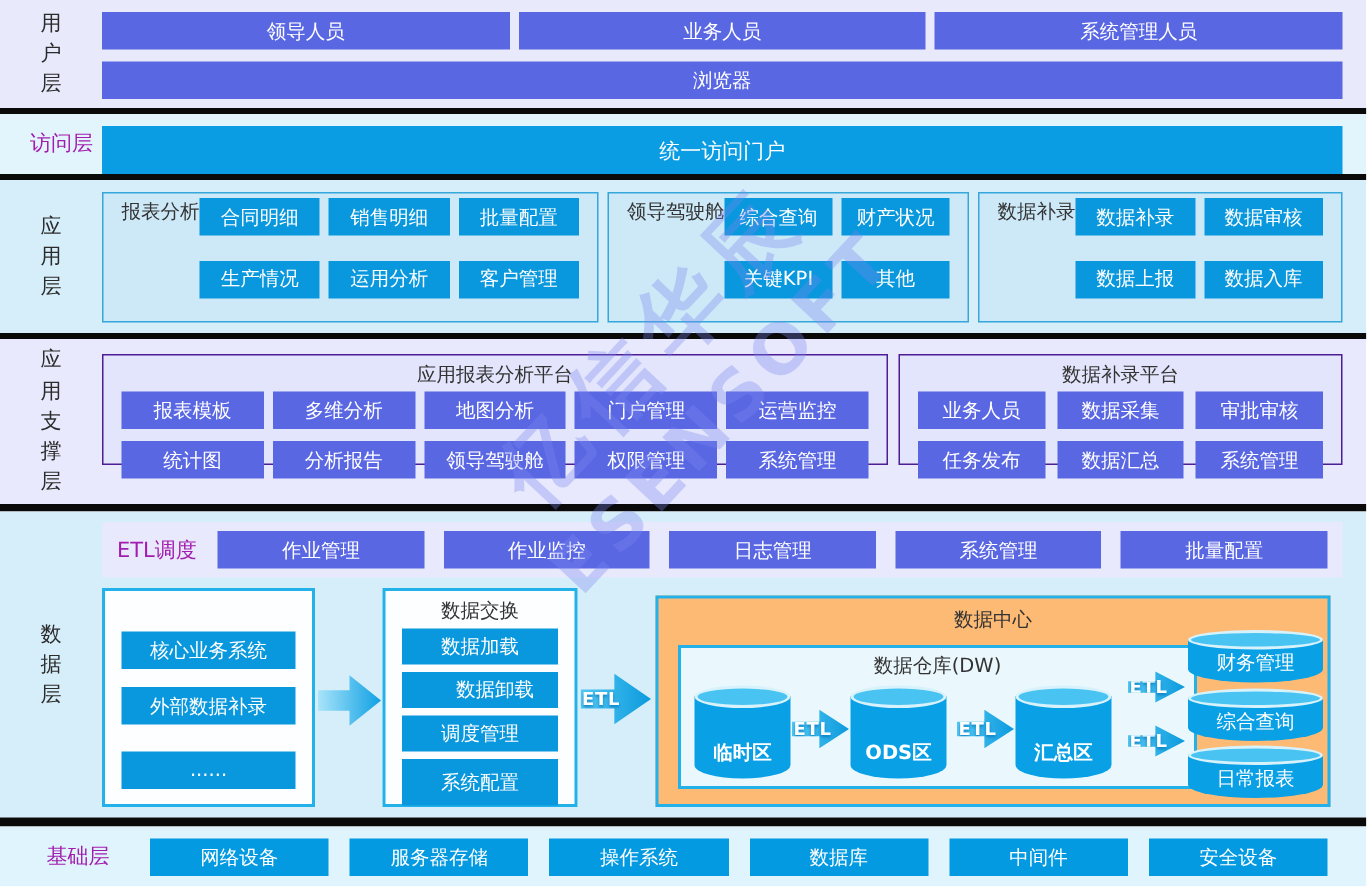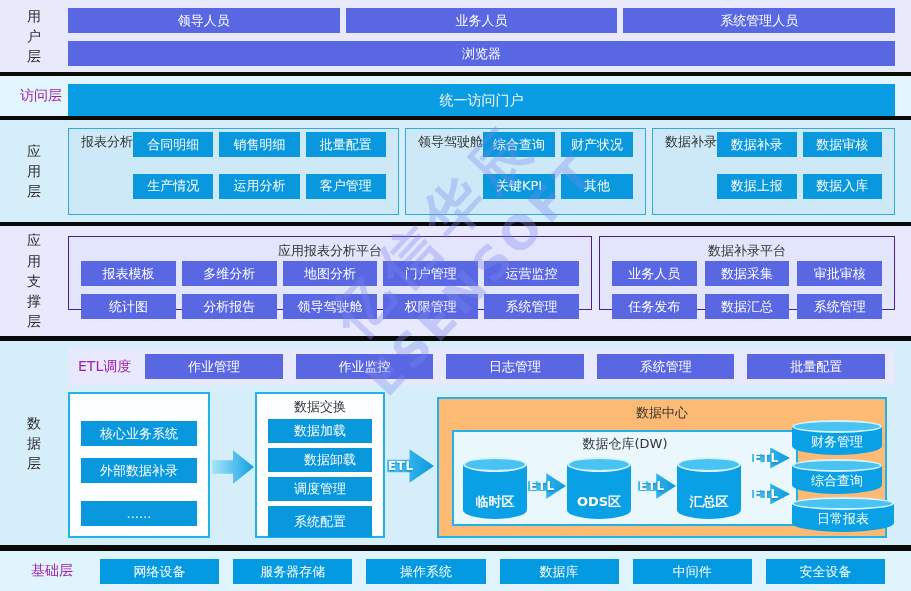--- a/index.html
+++ b/index.html
@@ -233,21 +233,21 @@
       </div>
 
       <div class="cyl cyl-small" style="left:353px;top:21px;width:90px;height:35px;">
         <div class="cyl-top"></div>
         <div class="cyl-body">财务管理</div>
       </div>
       <div class="cyl cyl-small" style="left:353px;top:60px;width:90px;height:35px;">
         <div class="cyl-top"></div>
         <div class="cyl-body">综合查询</div>
       </div>
-      <div class="cyl cyl-small" style="left:353px;top:98px;width:102px;height:35px;">
+      <div class="cyl cyl-small" style="left:353px;top:98px;width:90px;height:35px;">
         <div class="cyl-top"></div>
         <div class="cyl-body">日常报表</div>
       </div>
     </div>
   </div>
   <div class="sep" style="top:545px;height:6px;"></div>
 
   <div class="band" style="top:551px;height:40px;background:#dff4fc;">
     <div class="label-col" style="left:8px;width:88px;">
       <div class="hlabel">基础层</div>

